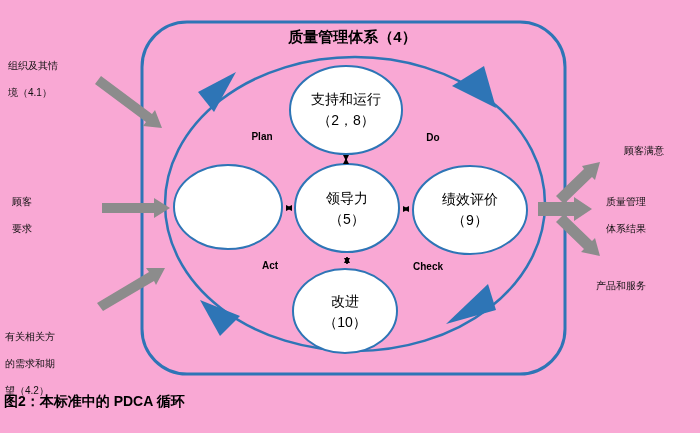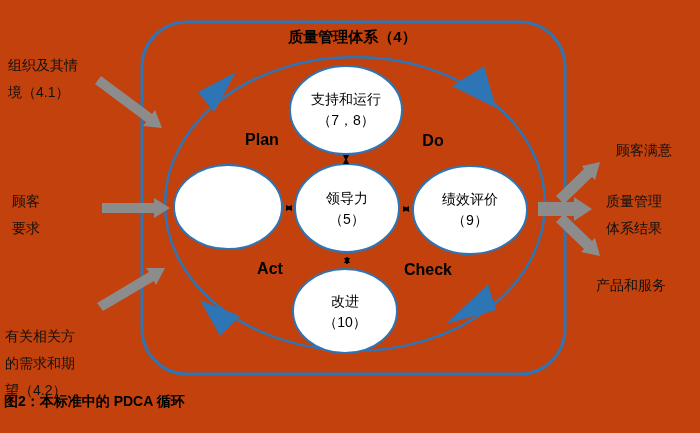--- a/index.html
+++ b/index.html
@@ -1,44 +1,44 @@
 <!DOCTYPE html>
 <html><head>
 <meta charset="utf-8">
 <style>
   html,body{margin:0;padding:0;background:#ffffff;}
   .stage{
     position:relative;
     width:700px;height:433px;
-    background:#c2410c;
+    background:#f9a8d4;
     font-family:"Liberation Sans", sans-serif;
     color:#111;
     overflow:hidden;
   }
   svg.layer{position:absolute;left:0;top:0;width:700px;height:433px;}
   .txt{
     position:absolute;
     white-space:pre-line;
-    font-size:14px;
+    font-size:10px;
     line-height:27px;
     color:#111;
   }
   .node-label{
     position:absolute;
     width:140px;
     text-align:center;
     white-space:pre-line;
     font-size:14px;
     line-height:21px;
     color:#000;
   }
   .pdca{
     position:absolute;
     font-weight:bold;
-    font-size:16px;
+    font-size:10px;
     color:#000;
     text-align:center;
   }
   .title{
     position:absolute;
     left:140px;top:28px;width:425px;
     text-align:center;
     font-weight:bold;
     font-size:15px;
     color:#000;
@@ -95,21 +95,21 @@
 
   <div class="title">质量管理体系（4）</div>
   <div class="caption">图2：本标准中的 PDCA 循环</div>
 
   <div class="pdca" style="left:232px;top:131px;width:60px;">Plan</div>
   <div class="pdca" style="left:408px;top:132px;width:50px;">Do</div>
   <div class="pdca" style="left:240px;top:260px;width:60px;">Act</div>
   <div class="pdca" style="left:393px;top:261px;width:70px;">Check</div>
 
   <div class="node-label" style="left:276px;top:89px;">支持和运行
-（7，8）</div>
+（2，8）</div>
   <div class="node-label" style="left:277px;top:188px;">领导力
 （5）</div>
   <div class="node-label" style="left:400px;top:190px;font-family:Liberation Mono, monospace;">绩效评价
 （9）</div>
   <div class="node-label" style="left:275px;top:291px;">改进
 （10）</div>
 
   <div class="txt" style="left:8px;top:52px;width:120px;">组织及其情
 境（4.1）</div>
   <div class="txt" style="left:12px;top:188px;width:80px;">顾客

